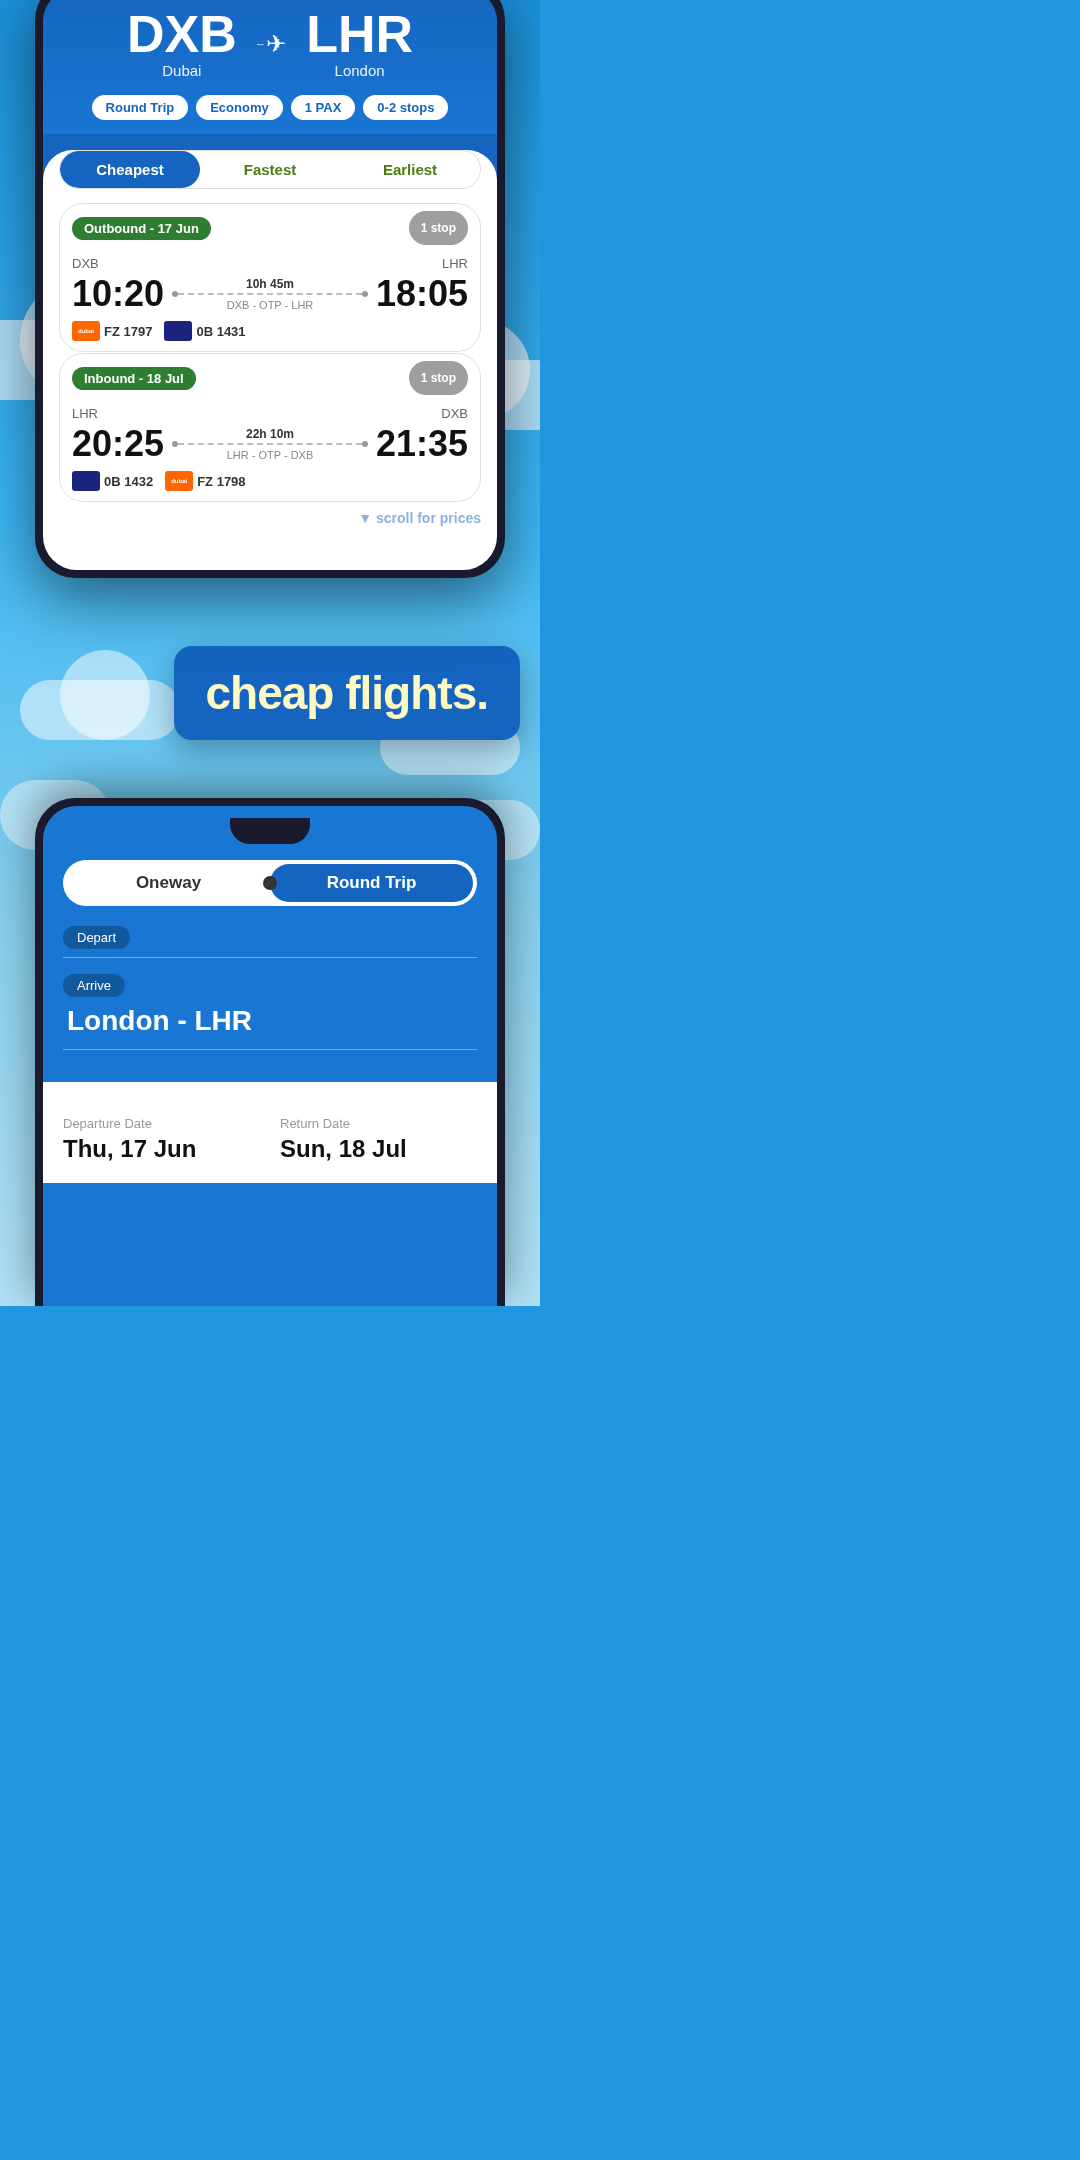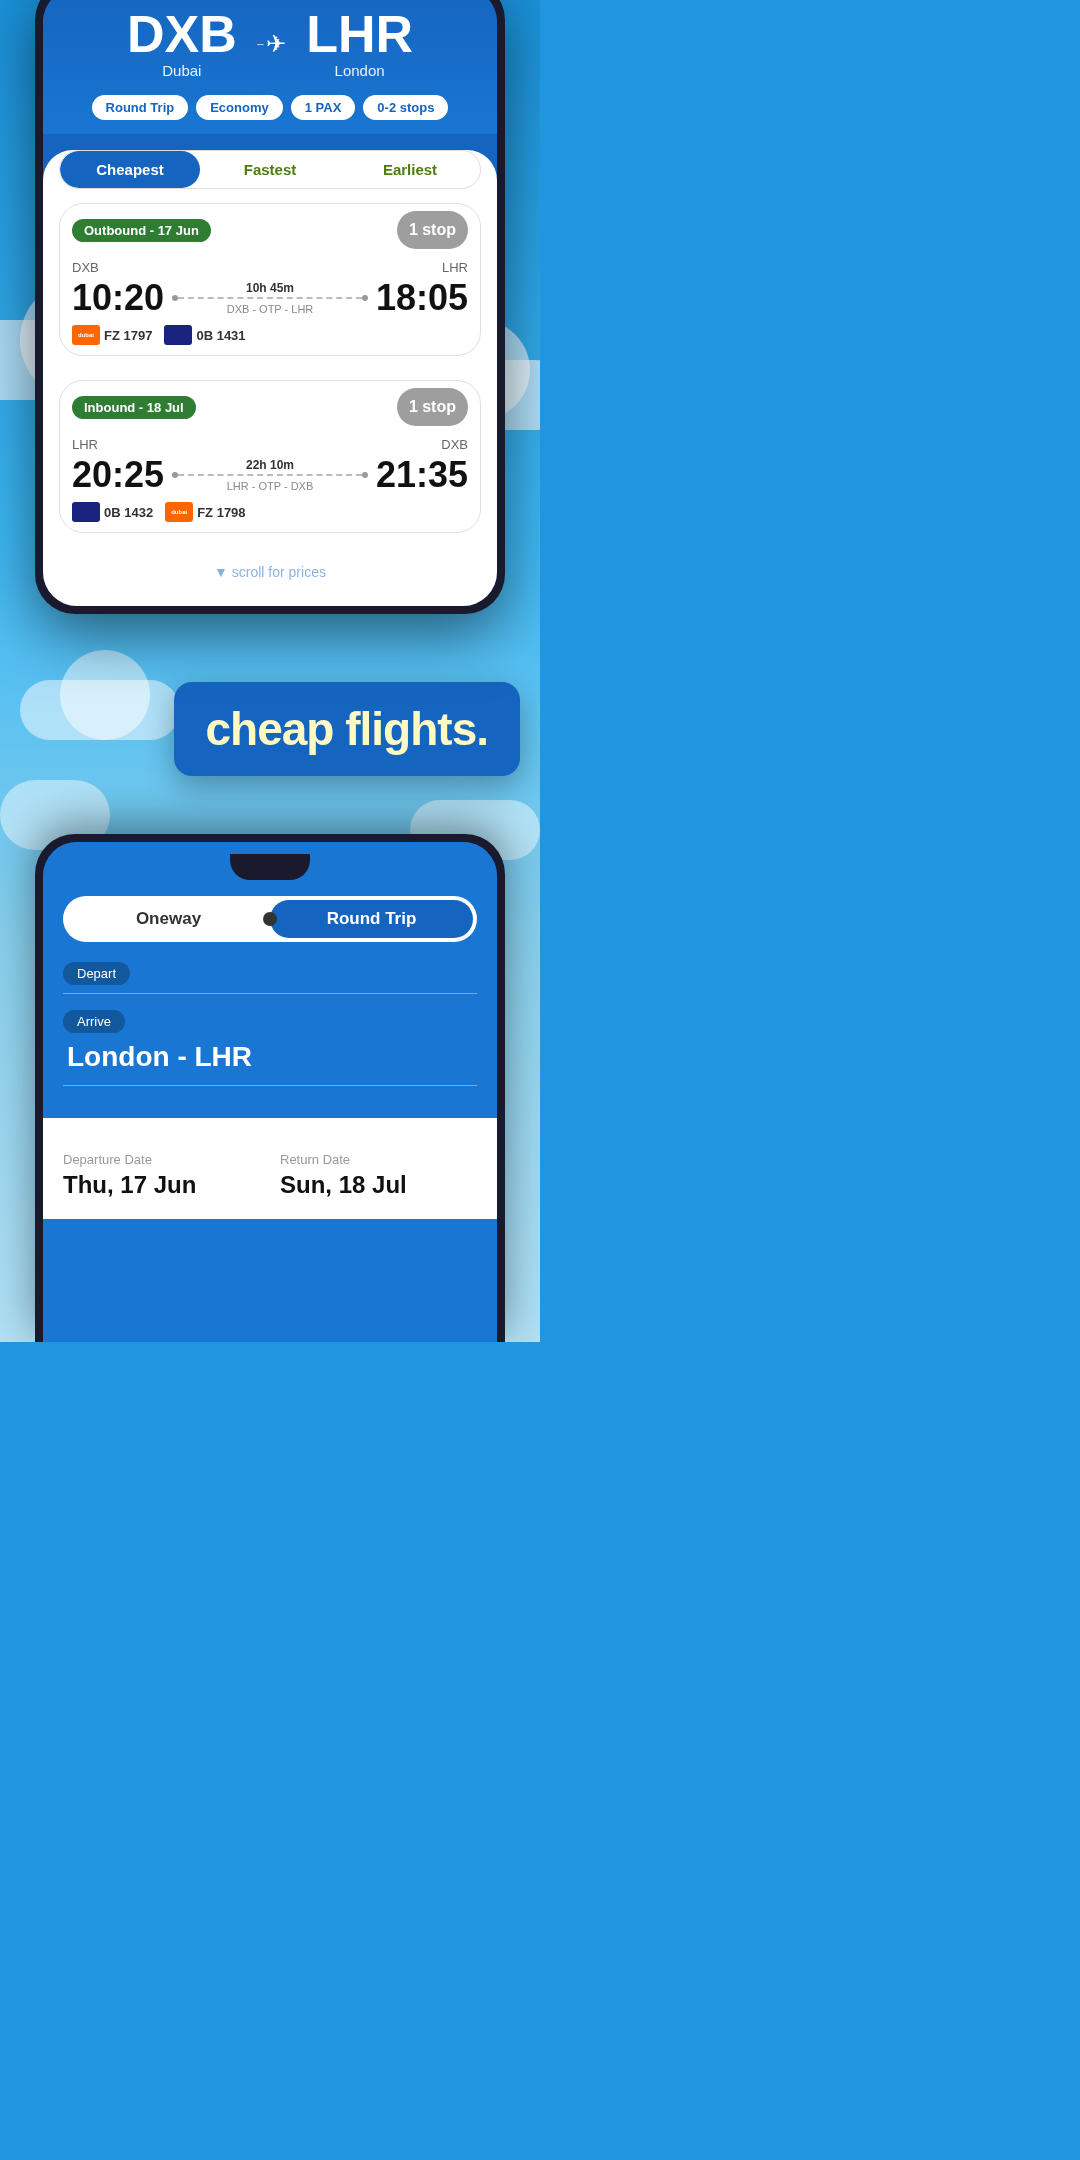--- a/index.html
+++ b/index.html
@@ -133,21 +133,21 @@
     .tab-item.active {
       background: #1565c0;
       color: white;
       border-radius: 28px;
     }
 
     
     .flight-segment {
       border: 1px solid #e0e0e0;
       border-radius: 24px;
-      margin-bottom: 24px;
+      margin-bottom: 1px;
       overflow: hidden;
     }
 
     .segment-header {
       display: flex;
       justify-content: space-between;
       align-items: center;
       padding: 7px 12px;
     }
 
@@ -158,21 +158,21 @@
       padding: 4px 12px;
       font-size: 13px;
       font-weight: 600;
     }
 
     .stop-badge {
       background: #9e9e9e;
       color: white;
       border-radius: 20px;
       padding: 10px 12px;
-      font-size: 16px;
+      font-size: 12px;
       font-weight: 600;
     }
 
     .segment-body {
       padding: 4px 12px 10px;
     }
 
     .airports-row {
       display: flex;
       justify-content: space-between;
@@ -256,24 +256,24 @@
       font-size: 7px;
       font-weight: 900;
       color: white;
     }
 
     .logo-dubai { background: #ff6600; }
     .logo-blue { background: #1a237e; }
 
     
     .price-hint {
-      text-align: center;
+      text-align: right;
       padding: 8px;
       font-size: 20px;
-      font-weight: 400;
+      font-weight: 700;
       color: #1565c0;
       background: white;
     }
 
     
     .middle-section {
       position: relative;
       z-index: 5;
       padding: 40px 20px 30px;
       min-height: 220px;

